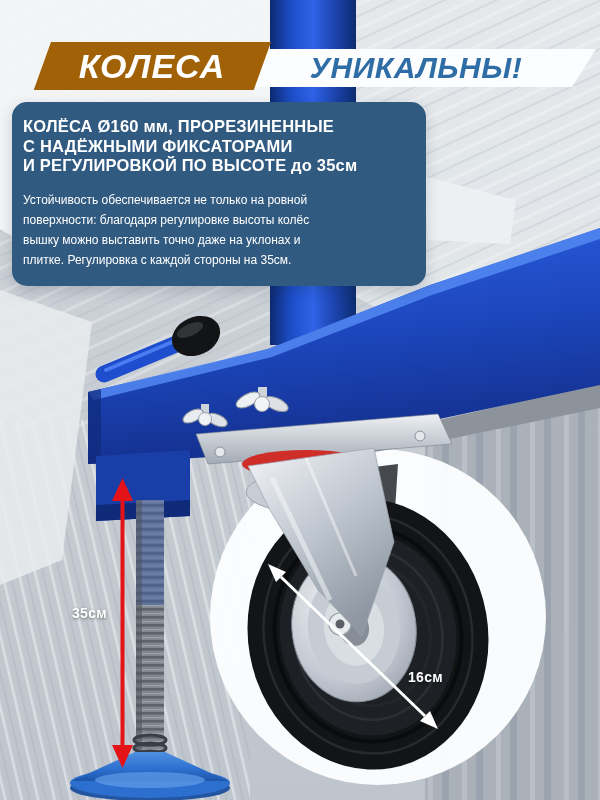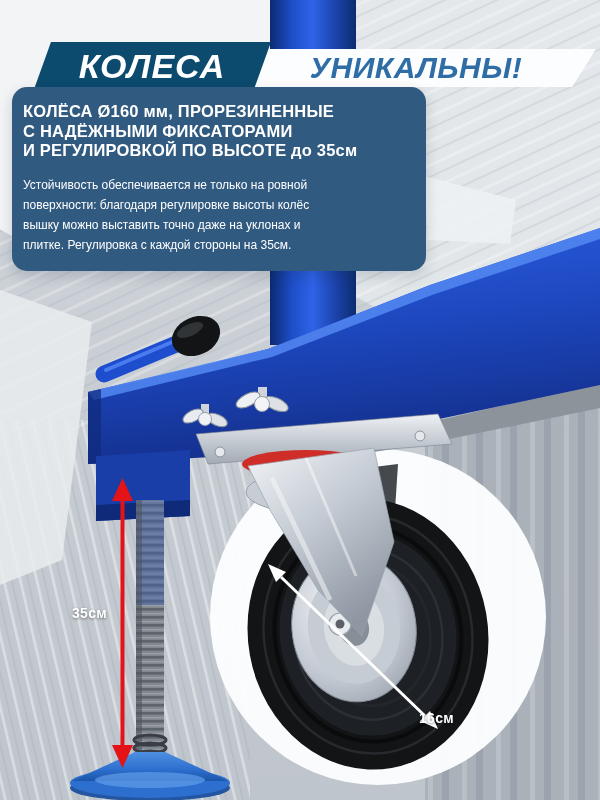--- a/index.html
+++ b/index.html
@@ -17,32 +17,32 @@
     clip-path:polygon(0 0,346px 0,322px 38px,0 38px);
     display:flex;align-items:center;justify-content:center;
     padding-right:14px;box-sizing:border-box;
   }
   .badge-white .t{
     color:#2e6da6;font-weight:700;font-style:italic;
     font-size:30px;letter-spacing:.5px;white-space:nowrap;
   }
   .badge-red{
     position:absolute;left:33px;top:42px;width:238px;height:48px;
-    background:#0c4a6e;
+    background:#a16207;
     clip-path:polygon(18px 0,238px 0,220px 50px,0 50px);
     display:flex;align-items:center;justify-content:center;
   }
   .badge-red .t{
     color:#ffffff;font-weight:700;font-style:italic;
     font-size:34px;letter-spacing:1px;white-space:nowrap;
   }
 
   
   .card{
-    position:absolute;left:12px;top:87px;width:414px;height:184px;
+    position:absolute;left:12px;top:102px;width:414px;height:184px;
     background:#315a80;border-radius:15px;box-sizing:border-box;
     padding:15px 14px 10px 11px;
     box-shadow:0 5px 14px rgba(20,40,60,.18);
     color:#ffffff;
   }
   .card .heading{
     font-size:16.5px;line-height:19.5px;font-weight:700;
     letter-spacing:.2px;white-space:pre-line;margin:0 0 14px 0;
   }
   .card .body{
@@ -50,21 +50,21 @@
     white-space:pre-line;margin:0;
   }
 
   
   .measure-label{
     position:absolute;color:#ffffff;font-weight:700;font-size:14px;
     letter-spacing:.3px;text-shadow:0 1px 3px rgba(0,0,0,.45);
     white-space:nowrap;
   }
   .lbl-35{left:72px;top:605px;}
-  .lbl-16{left:419px;top:669px;margin-top:41px;}
+  .lbl-16{left:408px;top:669px;}
 </style>
 </head>
 <body>
 
 <div class="stage">
 
   <svg width="600" height="800" viewBox="0 0 600 800">
     <defs>
       <linearGradient id="bgBase" x1="0" y1="0" x2="0" y2="1">
         <stop offset="0" stop-color="#d6dadf"></stop>

